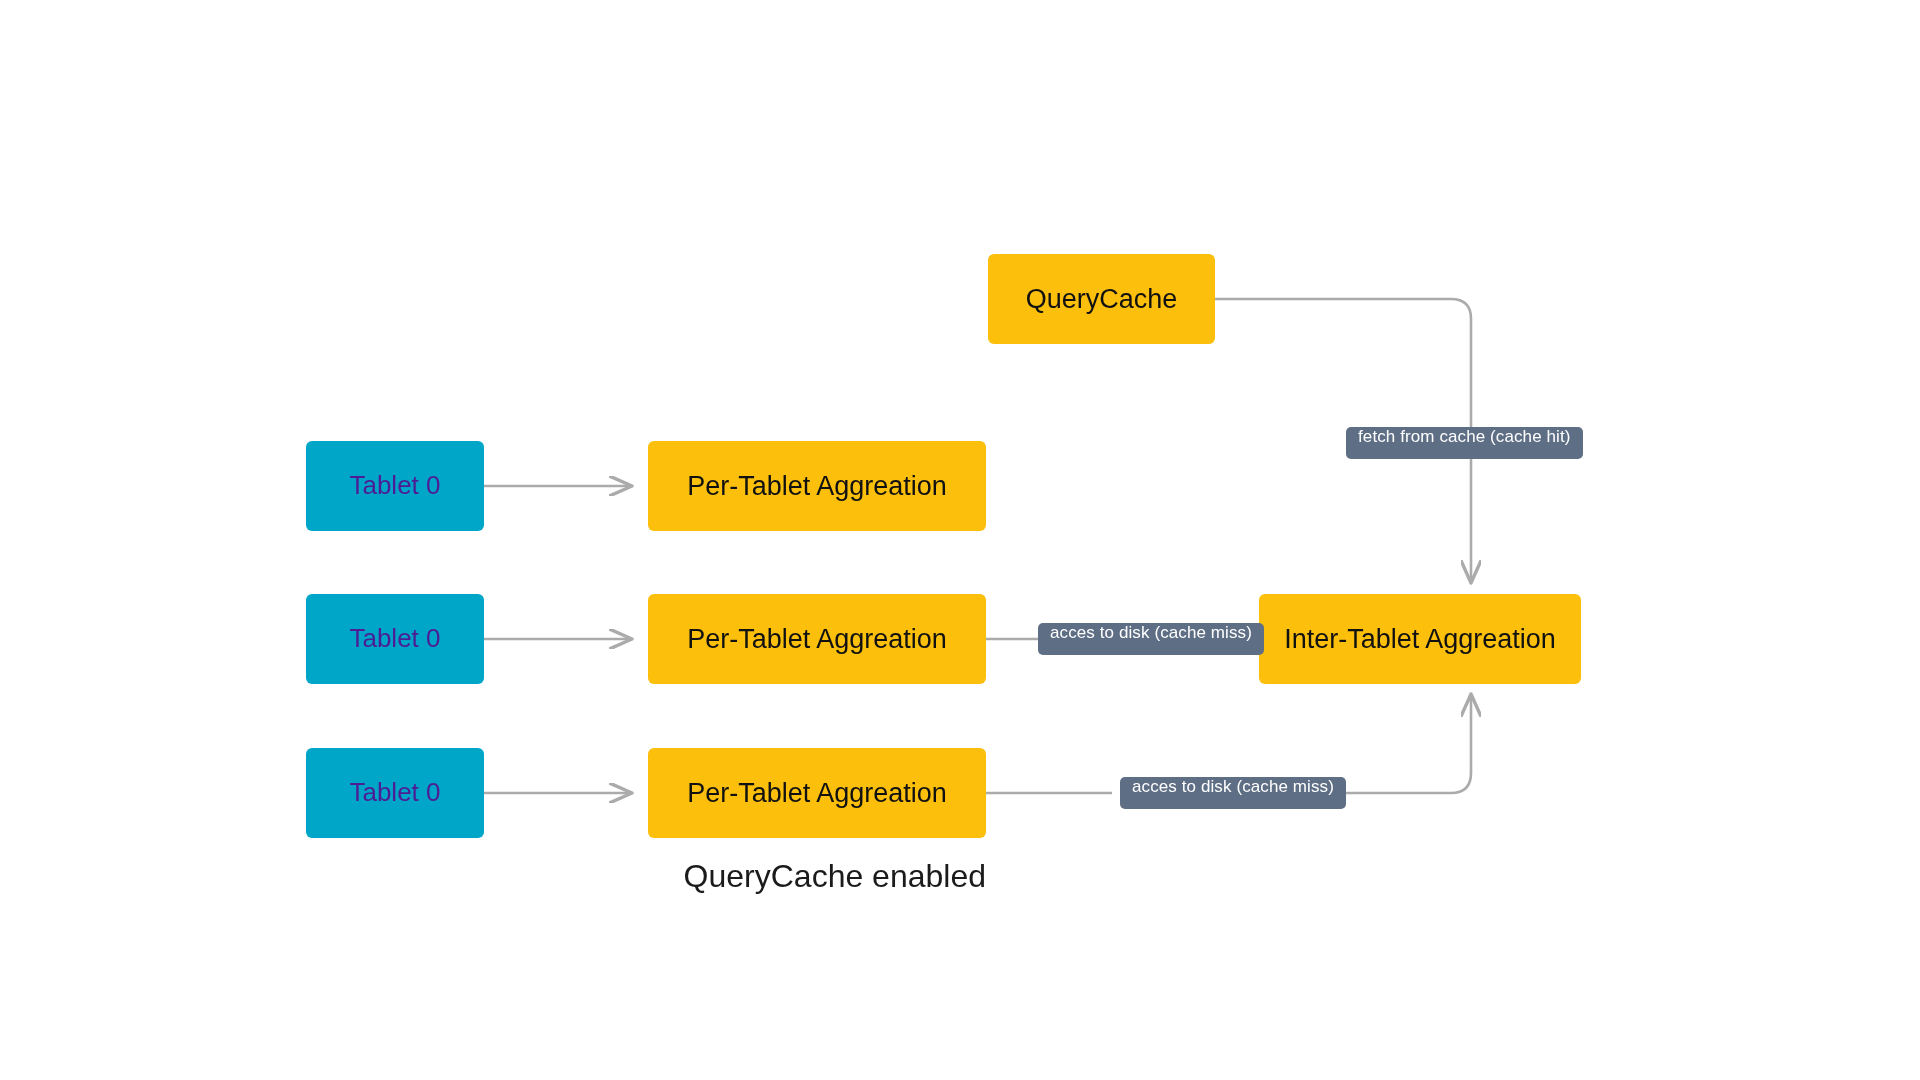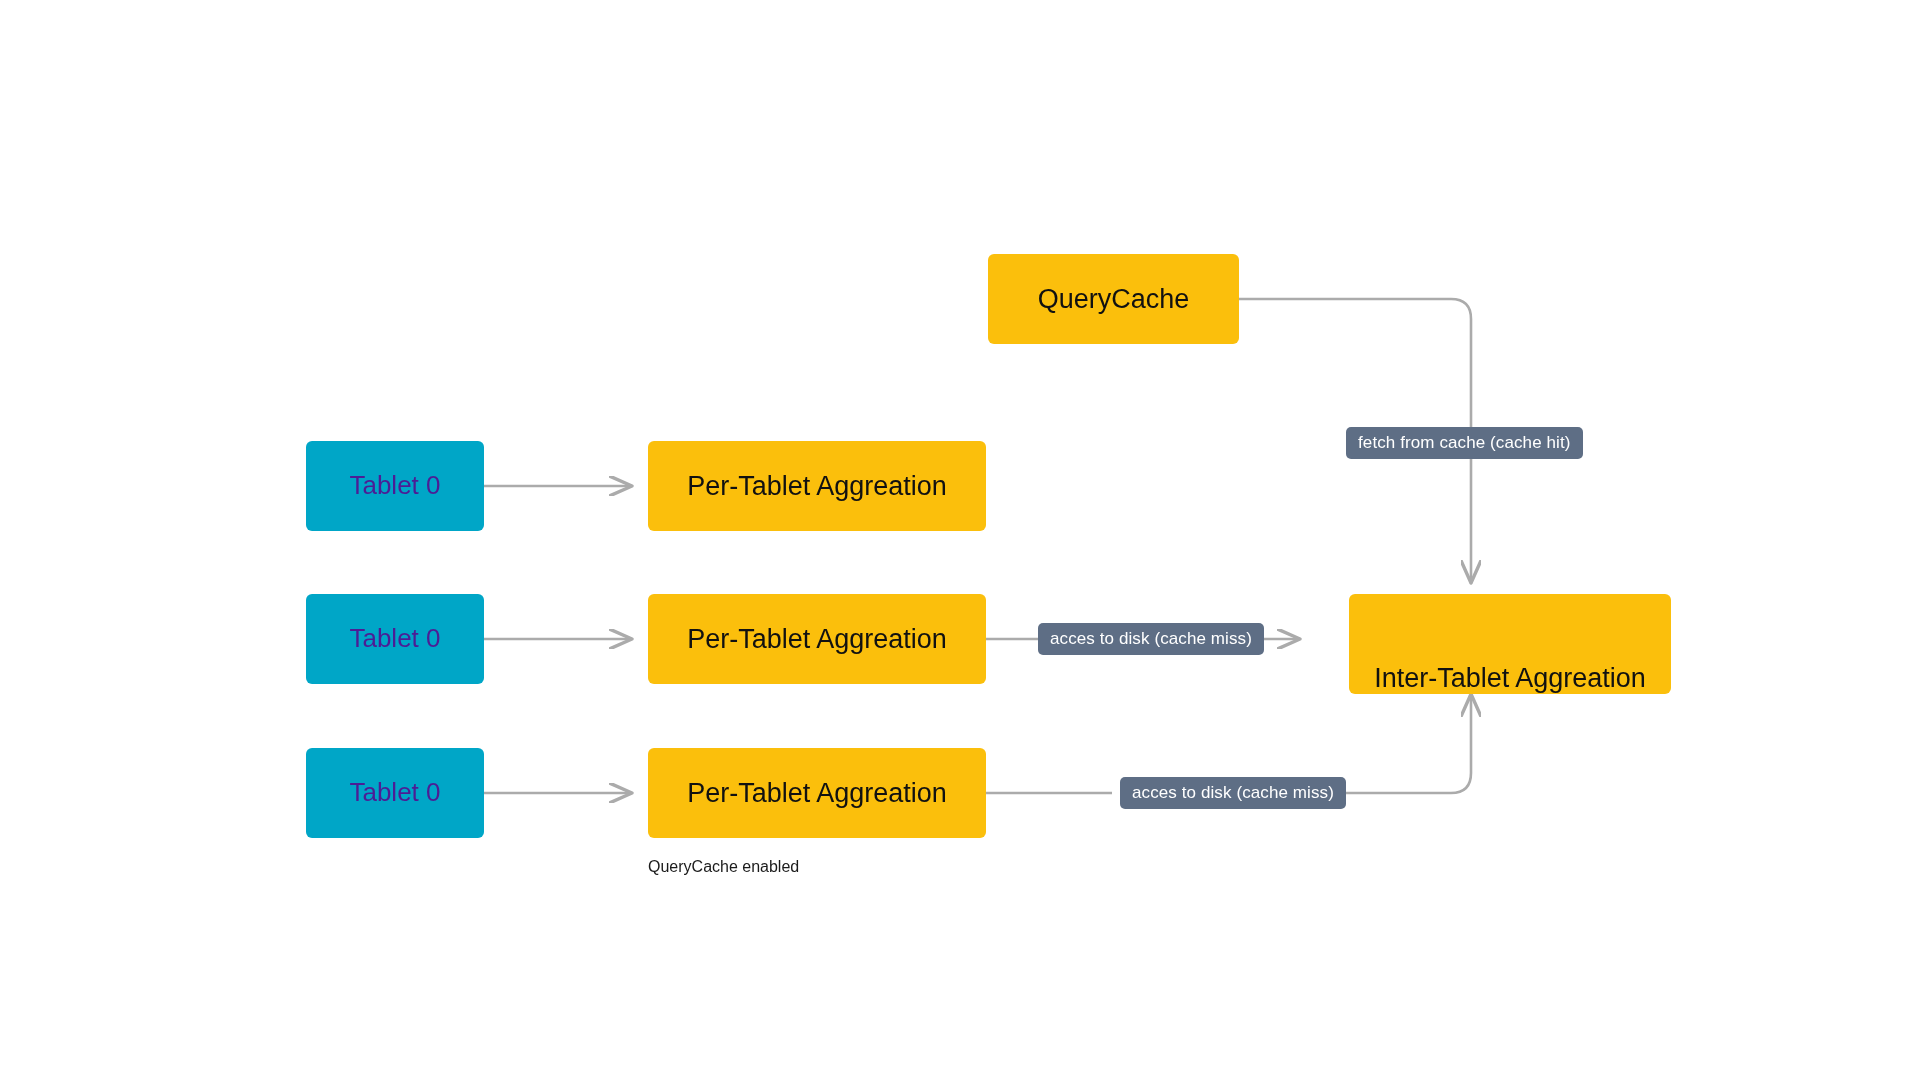--- a/index.html
+++ b/index.html
@@ -44,38 +44,37 @@
     font-size: 27px;
   }
   .node-teal {
     background: #00A6C7;
     color: #4c1d95;
     font-size: 26px;
   }
   .edge-label {
     position: absolute;
     display: flex;
-    align-items: center;
     justify-content: center;
     background: #5E6E85;
     color: #ffffff;
     font-size: 17px;
     border-radius: 5px;
     padding: 0 12px;
     box-sizing: border-box;
     height: 32px;
     white-space: nowrap;
     letter-spacing: 0.1px;
   }
   .caption {
     position: absolute;
-    font-size: 16px;
+    font-size: 32px;
     color: #1b1b1b;
     white-space: nowrap;
-    text-align: left;
+    text-align: right;
   }
 </style>
 </head>
 <body>
 
 <div id="canvas">
 
   <svg id="edges" viewBox="0 0 1920 1080" width="1920" height="1080" xmlns="http://www.w3.org/2000/svg">
     <defs>
       <marker id="arrowhead" markerWidth="10" markerHeight="8" refX="9" refY="4" orient="auto" markerUnits="strokeWidth">
@@ -91,21 +90,21 @@
 
     <path d="M 1215 299 L 1451 299 Q 1471 299 1471 319 L 1471 583" fill="none" stroke="#ABABAB" stroke-width="2.6" stroke-linecap="round" marker-end="url(#arrowhead)"></path>
 
     <path d="M 986 639 L 1038 639" fill="none" stroke="#ABABAB" stroke-width="2.6"></path>
     <path d="M 1250 639 L 1300 639" fill="none" stroke="#ABABAB" stroke-width="2.6" marker-end="url(#arrowhead)"></path>
 
     <path d="M 986 793 L 1112 793" fill="none" stroke="#ABABAB" stroke-width="2.6"></path>
     <path d="M 1337 793 L 1451 793 Q 1471 793 1471 773 L 1471 694" fill="none" stroke="#ABABAB" stroke-width="2.6" stroke-linecap="round" marker-end="url(#arrowhead)"></path>
   </svg>
 
-  <div class="node node-yellow" style="left:988px; top:254px; width:251px; height:90px;">
+  <div class="node node-yellow" style="left:988px; top:254px; width:227px; height:90px;">
     <span>QueryCache</span>
   </div>
 
   <div class="node node-teal" style="left:306px; top:441px; width:178px; height:90px;">
     <span>Tablet 0</span>
   </div>
 
   <div class="node node-teal" style="left:306px; top:594px; width:178px; height:90px;">
     <span>Tablet 0</span>
   </div>
@@ -119,21 +118,21 @@
   </div>
 
   <div class="node node-yellow" style="left:648px; top:594px; width:338px; height:90px;">
     <span>Per-Tablet Aggreation</span>
   </div>
 
   <div class="node node-yellow" style="left:648px; top:748px; width:338px; height:90px;">
     <span>Per-Tablet Aggreation</span>
   </div>
 
-  <div class="node node-yellow" style="left:1349px; top:594px; width:322px; height:100px;align-items:flex-end;">
+  <div class="node node-yellow" style="left:1259px; top:594px; width:322px; height:90px;">
     <span>Inter-Tablet Aggreation</span>
   </div>
 
   <div class="edge-label" style="left:1346px; top:427px;">
     <span>fetch from cache (cache hit)</span>
   </div>
 
   <div class="edge-label" style="left:1038px; top:623px;">
     <span>acces to disk (cache miss)</span>
   </div>

